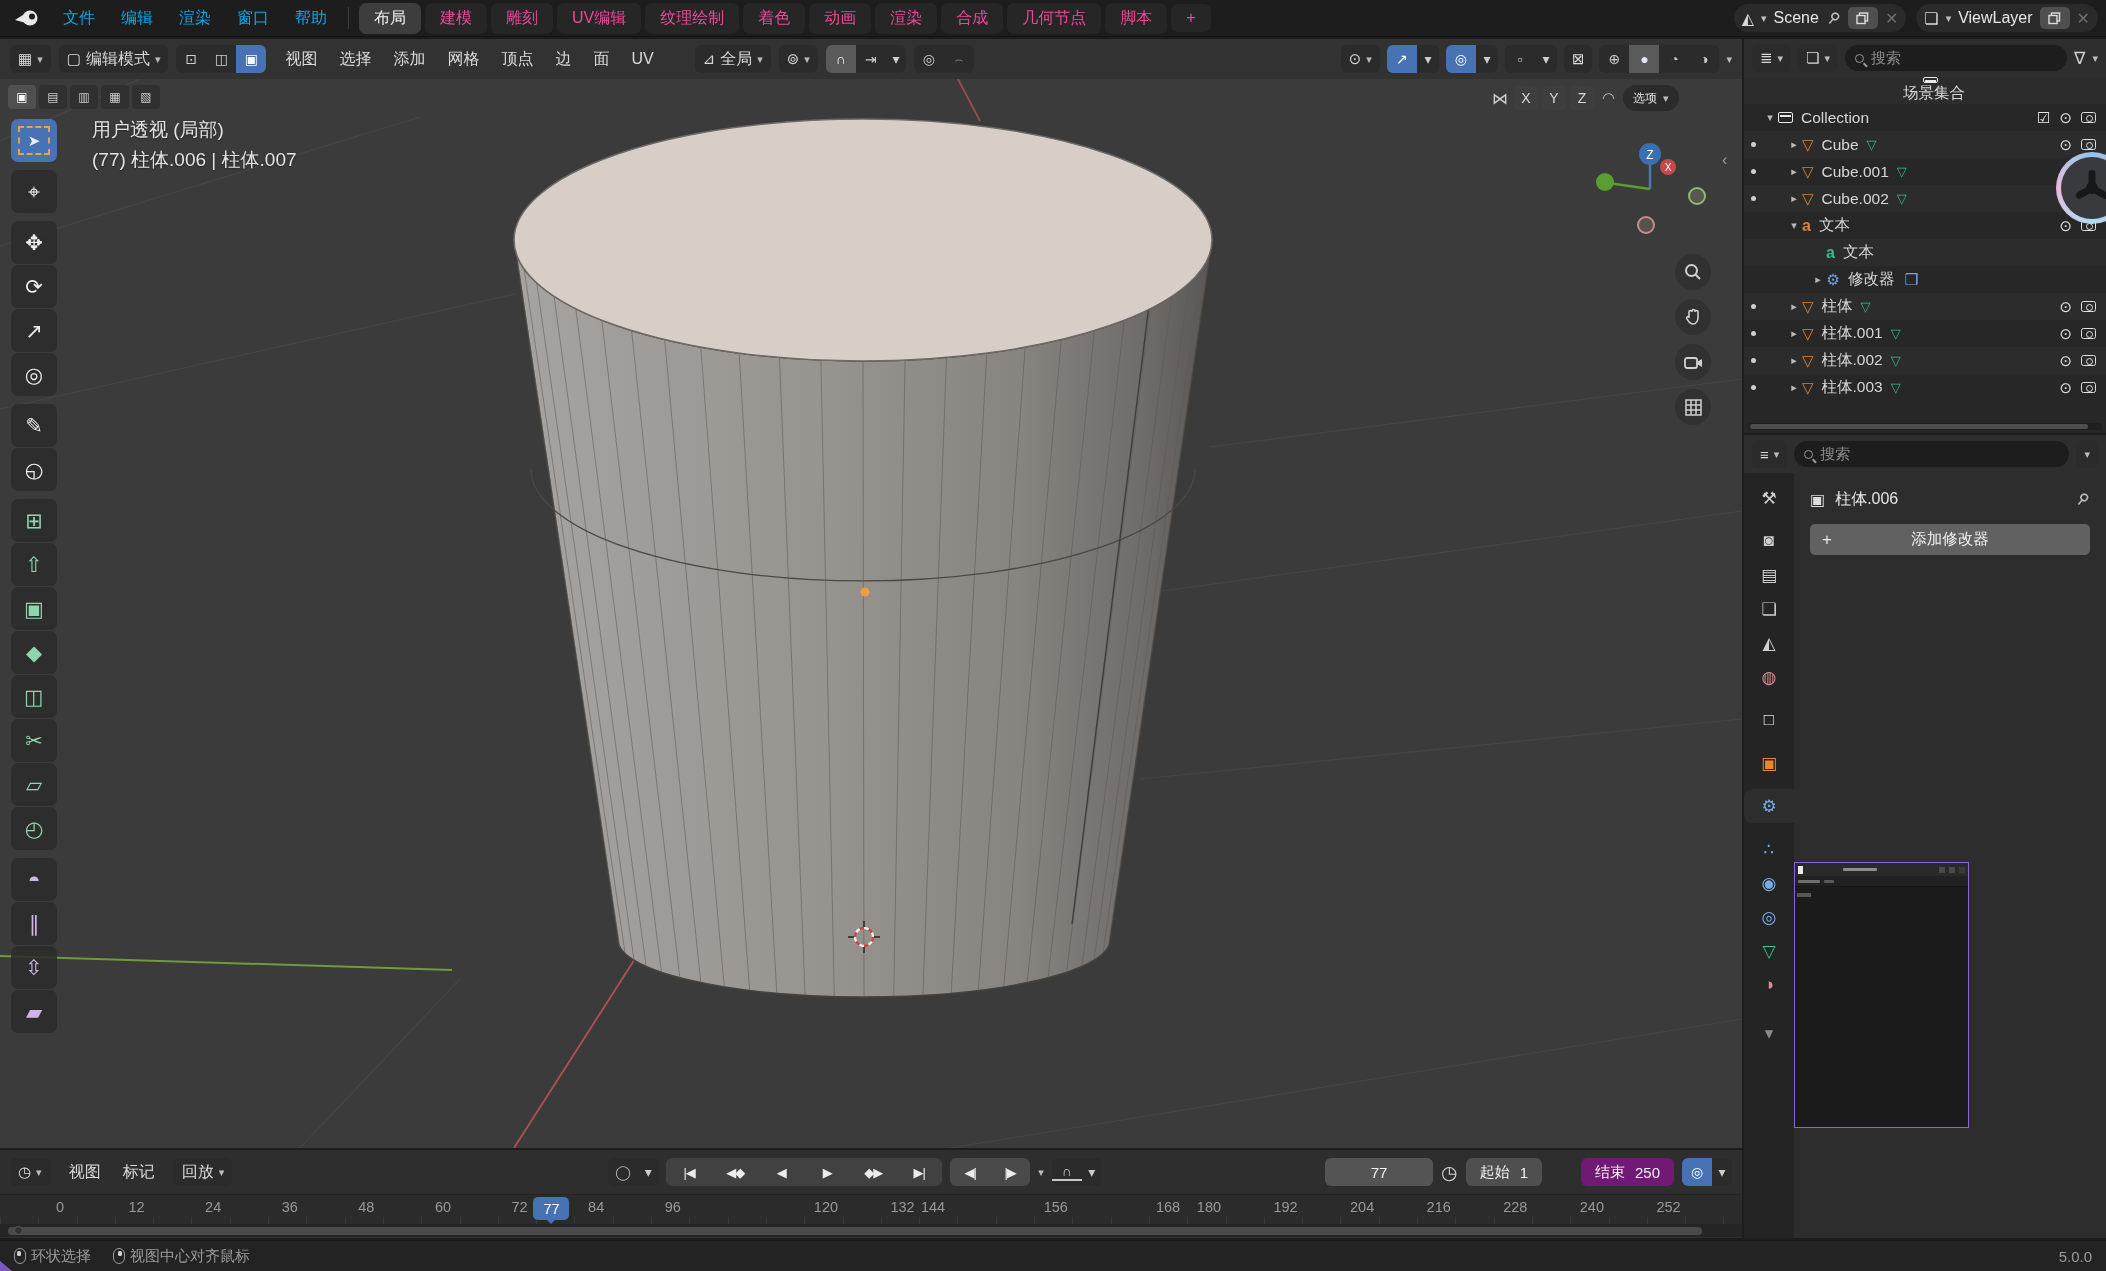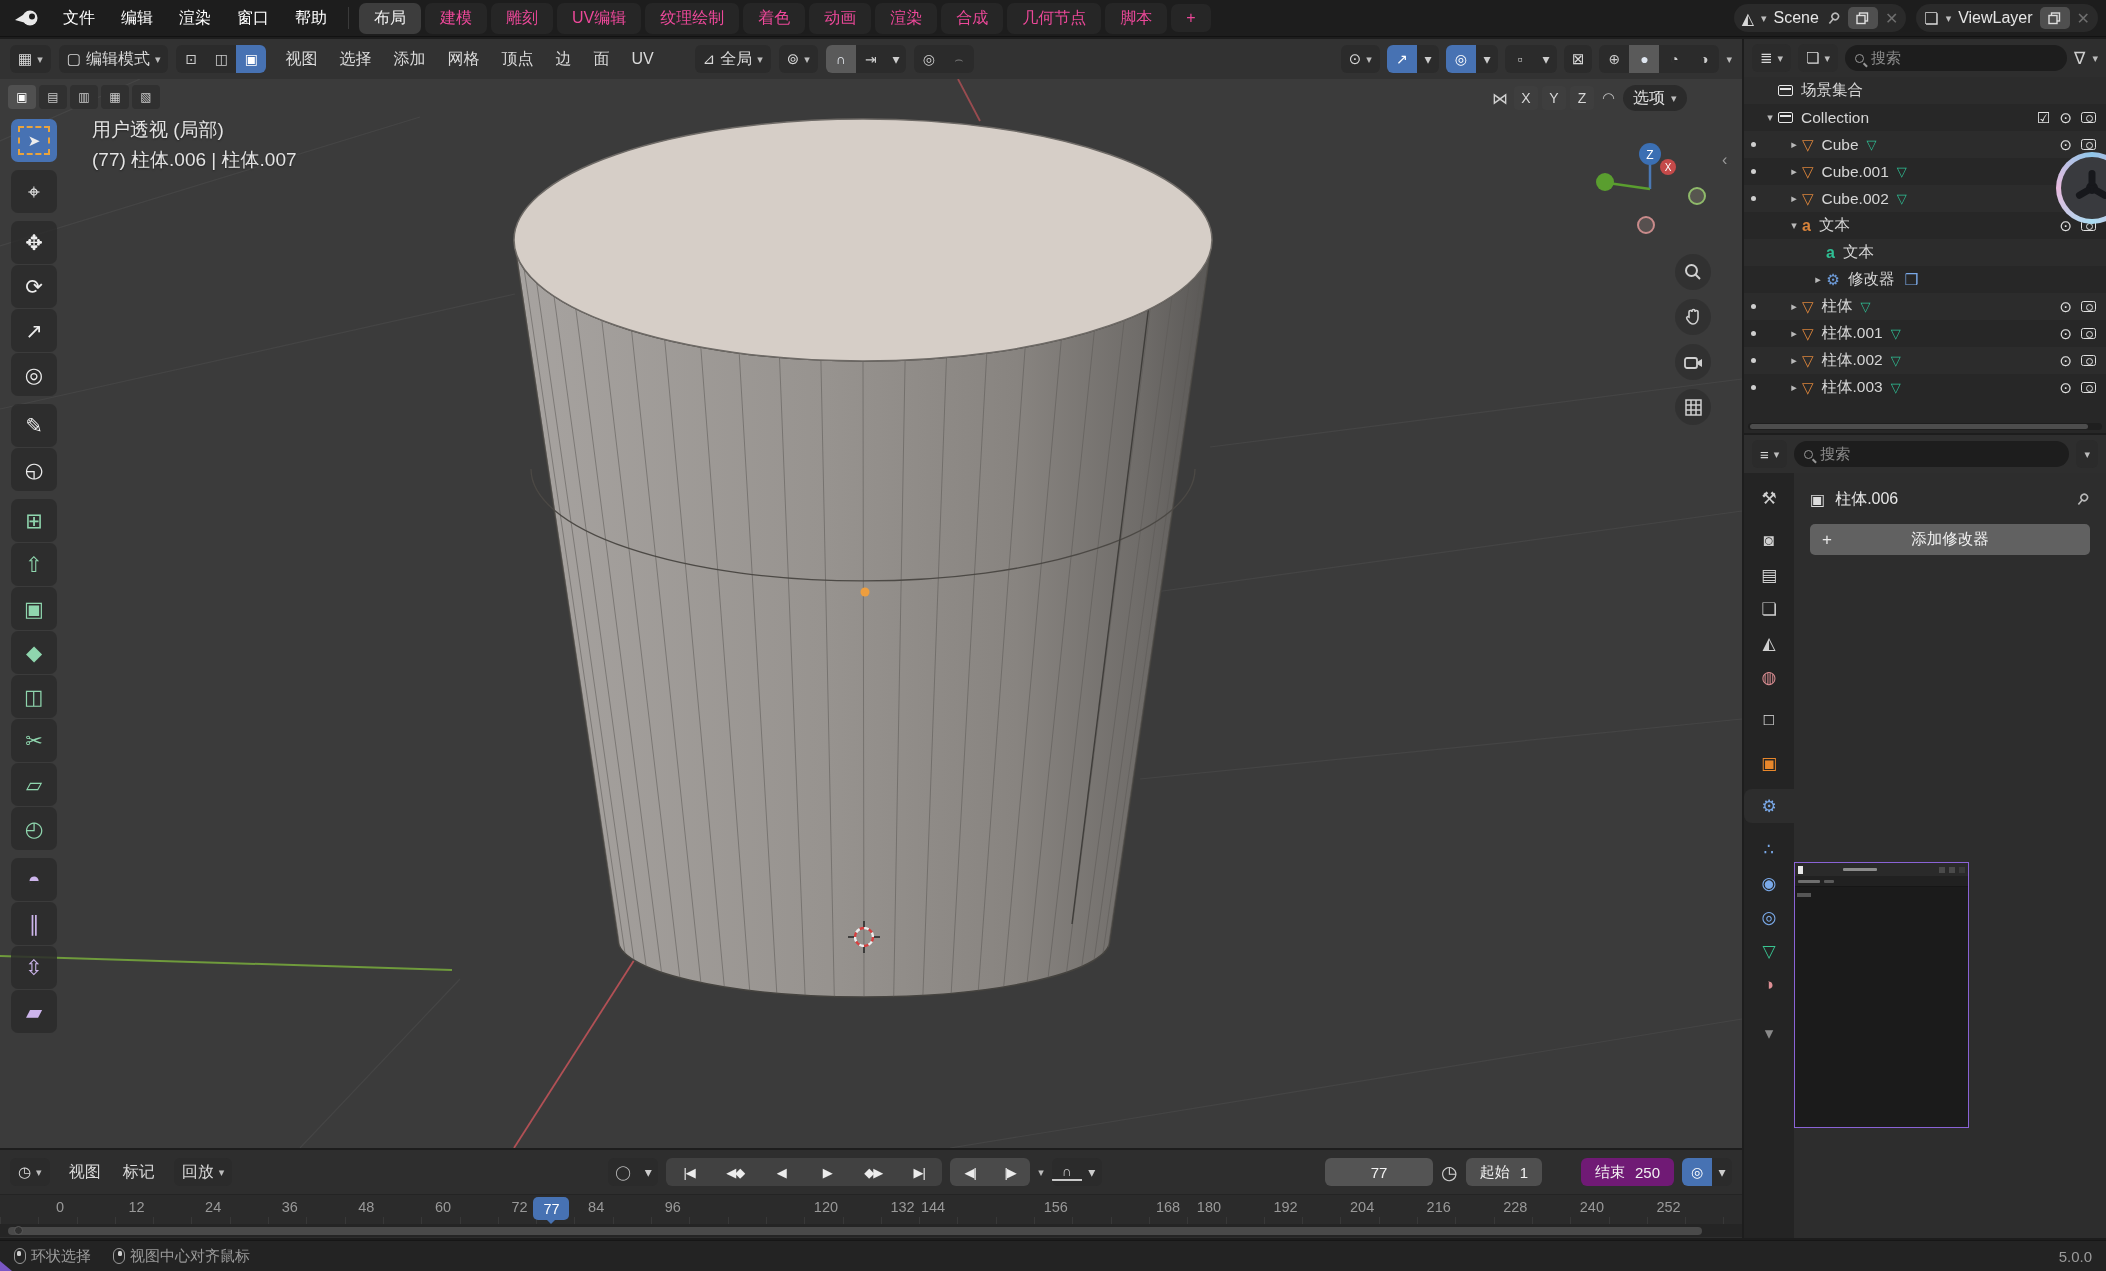--- a/index.html
+++ b/index.html
@@ -8,21 +8,21 @@
     background:#1d1d1d;font-family:"Liberation Sans","DejaVu Sans",sans-serif;
     color:#cfcfcf;font-size:15px;user-select:none;}
   .abs{position:absolute;}
   .row{display:flex;align-items:center;}
   .pill{background:#2b2b2b;border-radius:13px;display:flex;align-items:center;padding:0 10px;height:27px;gap:6px;}
   .chev{font-size:11px;color:#bdbdbd;line-height:1;}
   .dim{color:#8f8f8f;}
   
   .topbar{left:0;top:0;width:2106px;height:37px;background:#1d1d1d;display:flex;align-items:center;border-bottom:1px solid #121212;}
   .blender-logo{width:26px;height:18px;margin:0 10px 0 14px;}
-  .menu-item{padding:4px 13px;color:#ffffff;border-radius:5px;font-size:16px;}
+  .menu-item{padding:4px 13px;color:#0ea5e9;border-radius:5px;font-size:16px;}
   .tab-sep{width:1px;height:22px;background:#3a3a3a;margin:0 8px;}
   .ws-tab{padding:5px 15px;margin:0 2px;border-radius:7px;color:#ec4899;background:#262626;font-size:16px;white-space:nowrap;}
   .ws-tab.active{background:#3d3d3d;color:#f2f2f2;}
   .topbar-right{margin-left:auto;display:flex;gap:10px;margin-right:8px;}
   .id-block{background:#2a2a2a;border-radius:14px;height:28px;display:flex;align-items:center;padding:0 8px;gap:7px;font-size:16px;color:#e6e6e6;}
   .mini-btn{background:#4f4f4f;border-radius:5px;width:30px;height:22px;display:flex;align-items:center;justify-content:center;color:#ddd;font-size:13px;}
   
   .vp-header{left:0;top:39px;width:1742px;height:40px;background:#323232;display:flex;align-items:center;gap:8px;padding:0 10px;}
   .hbtn{background:#2b2b2b;border-radius:6px;height:28px;display:flex;align-items:center;justify-content:center;padding:0 8px;gap:5px;color:#d8d8d8;}
   .hgroup{display:flex;background:#2b2b2b;border-radius:6px;overflow:hidden;height:28px;}
@@ -337,21 +337,21 @@
       <span class="tbx">▦</span>
       <span class="tbx">▧</span>
     </div>
     <div class="abs xyzrow" style="left:1492px;">
       <span style="color:#cfcfcf;font-size:16px;margin-right:2px;">⋈</span>
       <span class="xyz-btn" id="axis-x">X</span>
       <span class="xyz-btn" id="axis-y">Y</span>
       <span class="xyz-btn" id="axis-z">Z</span>
       <span style="color:#bdbdbd;margin:0 4px;">◠</span>
       <span class="pill" style="height:26px;">
-        <span style="font-size:16px;color:#e0e0e0;">选项</span>
+        <span style="font-size:12px;color:#e0e0e0;">选项</span>
         <span class="chev">▾</span>
       </span>
     </div>
 
     <div class="abs overlay-text">
       <div>用户透视 (局部)</div>
       <div>(77) 柱体.006 | 柱体.007</div>
     </div>
 
     <div class="abs ltoolbar" id="left-toolbar">
@@ -548,21 +548,21 @@
         <span class="chev">▾</span>
       </div>
       <div class="searchbox">
         <span class="search-glass"></span>
         <span>搜索</span>
       </div>
       <span style="font-size:17px;color:#cfcfcf;">∇</span>
       <span class="chev">▾</span>
     </div>
     <div id="outliner-rows">
-        <div class="ol-row" style="padding-left: 18px;">
+        <div class="ol-row" style="padding-left: 18px; flex-direction: column;">
           <span class="ol-arrow"></span>
           <span class="box-icon" style="margin-right: 8px;"></span>
           <span>场景集合</span>
         </div>
         <div class="ol-row" style="padding-left: 18px;">
           <span class="ol-arrow">▾</span>
           <span class="box-icon" style="margin-right: 8px;"></span>
           <span>Collection</span>
           <span class="ol-right">
             <span style="font-size: 15px; color: rgb(230, 230, 230);">☑</span>

